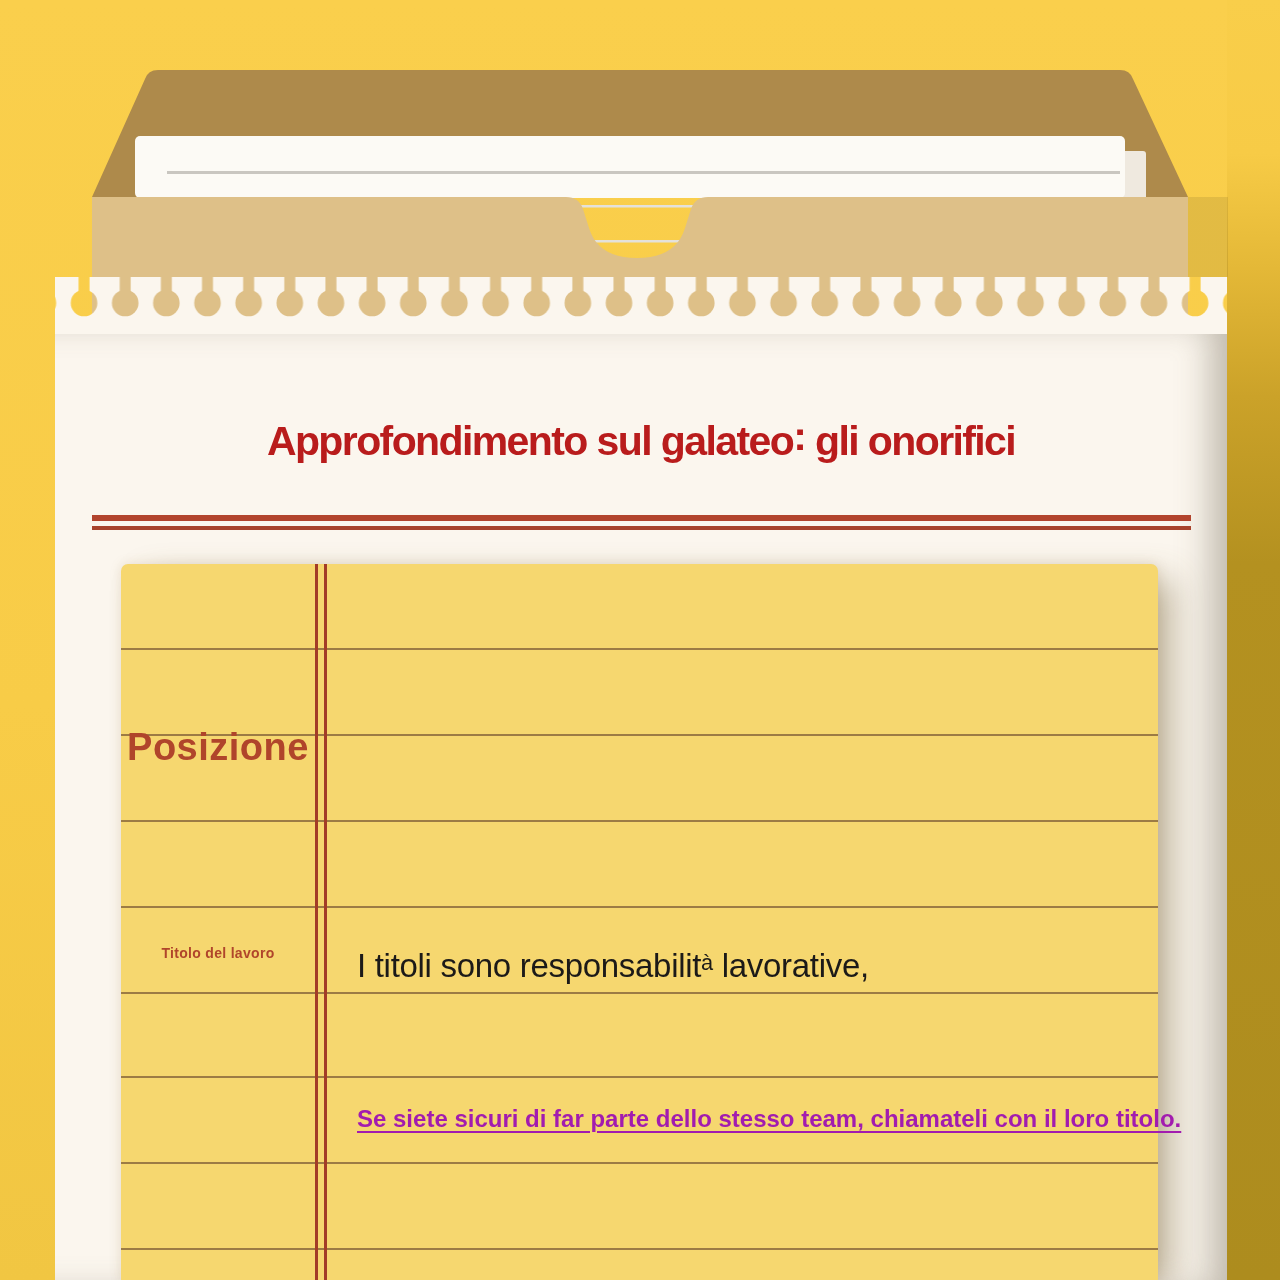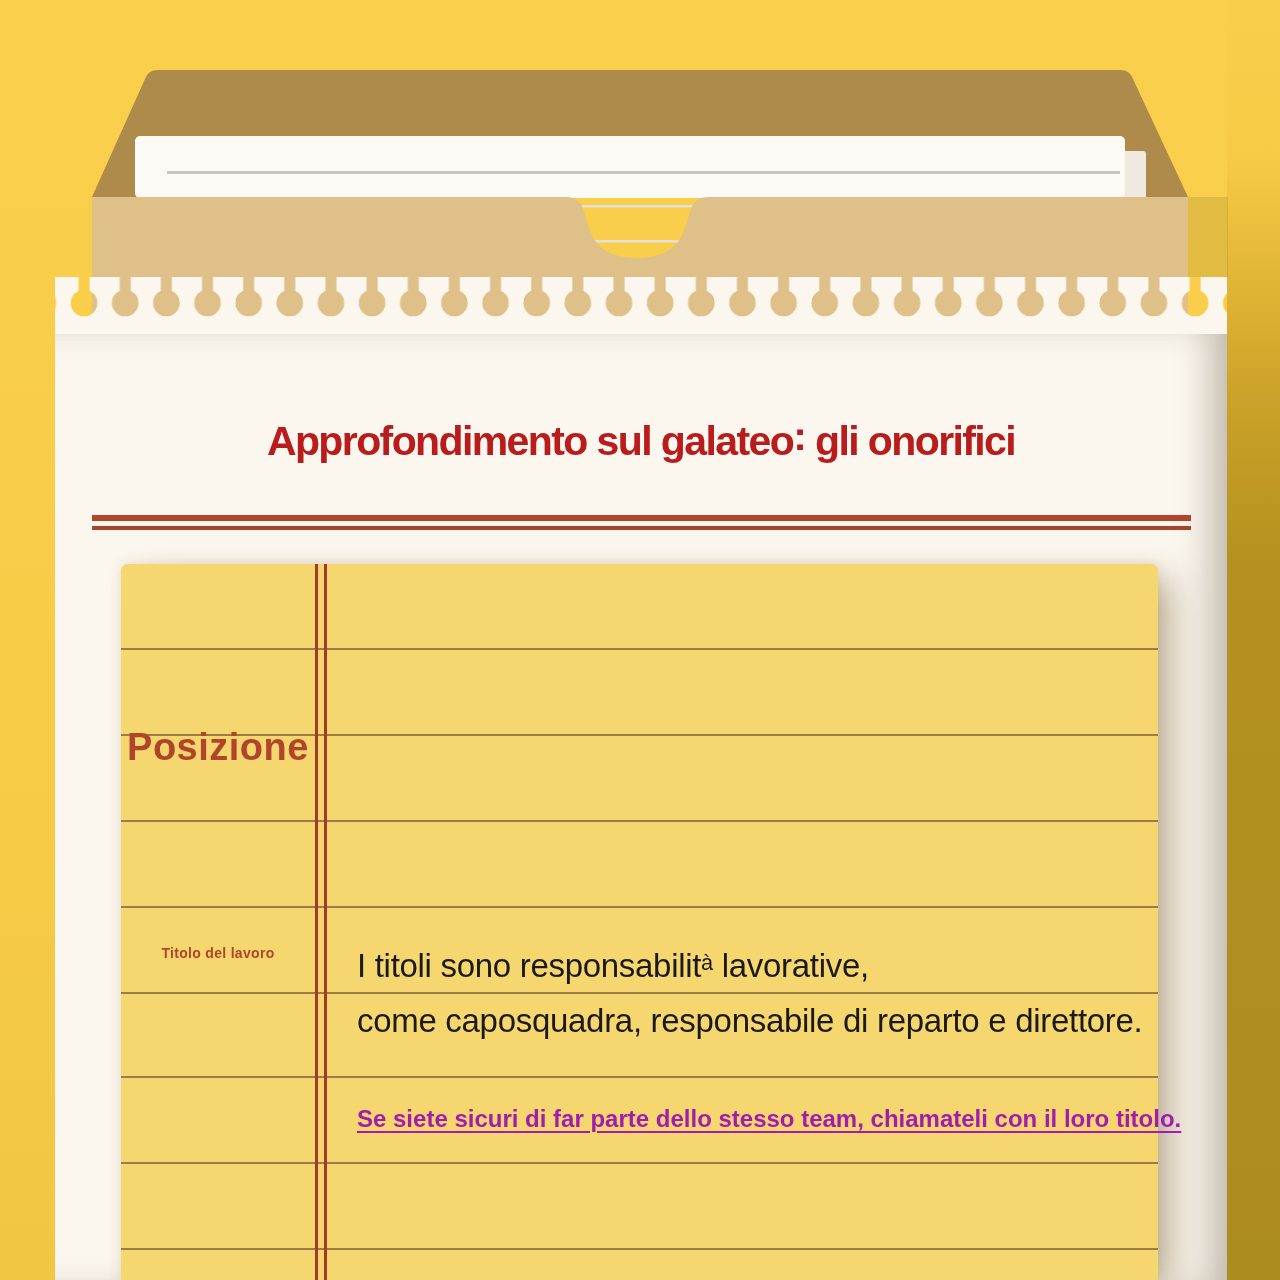--- a/index.html
+++ b/index.html
@@ -111,17 +111,16 @@
     <div class="pad-hline" style="top:598px"></div>
     <div class="pad-hline" style="top:684px"></div>
 
     <div class="pad-vline v1"></div>
     <div class="pad-vline v2"></div>
 
     <div class="pad-label big">Posizione</div>
     <div class="pad-label small">Titolo del lavoro</div>
 
     <div class="pad-text t3 fx">I titoli sono responsabilit<span class="acc">à</span> lavorative,</div>
-    <div class="pad-text t4">come caposquadra, responsabile di reparto e direttore.</div>
 
     <div class="pad-note">Se siete sicuri di far parte dello stesso team, chiamateli con il loro titolo.</div>
   </div>
 </div>
 
 </body></html>

